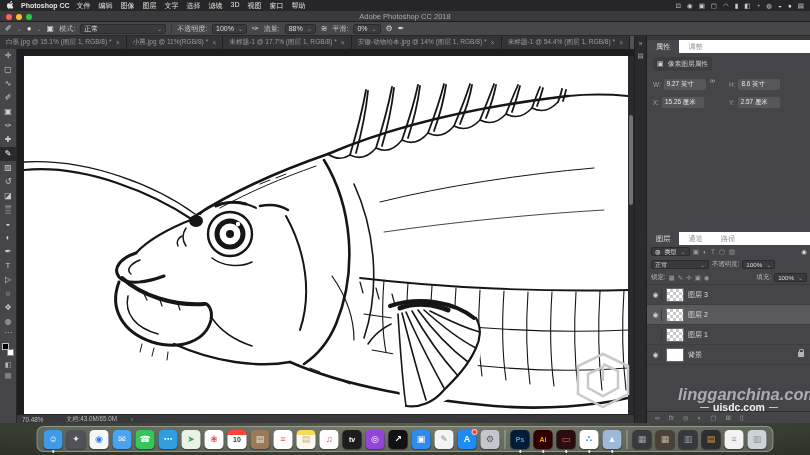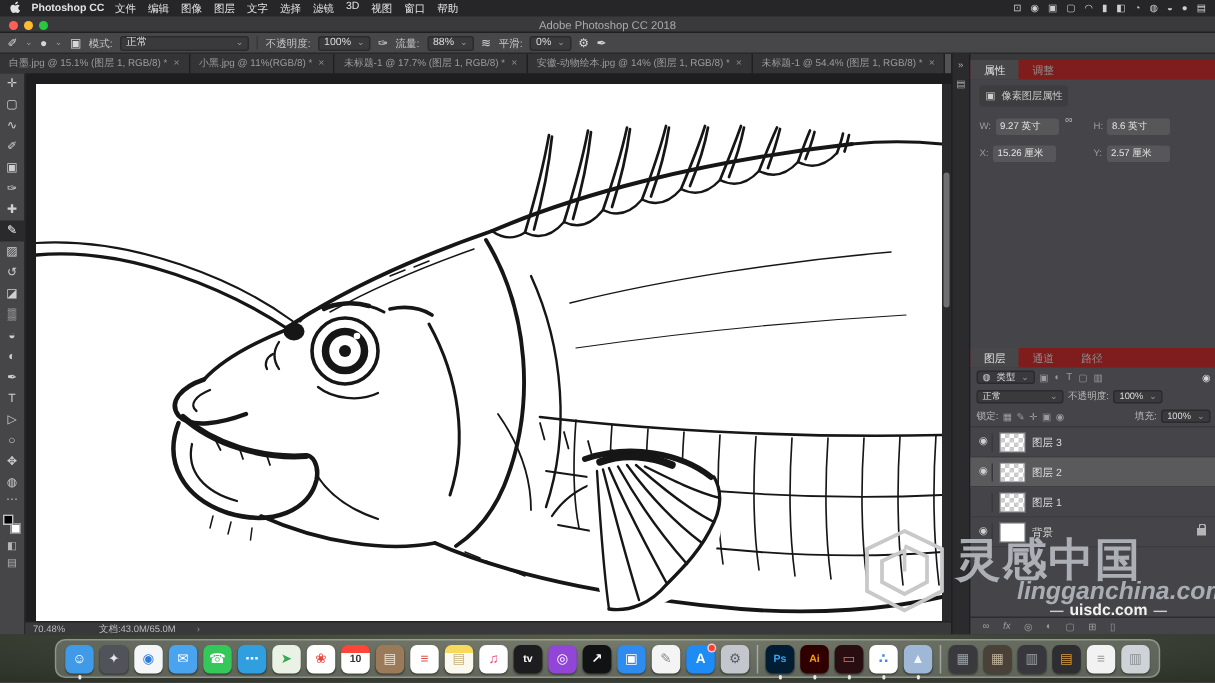--- a/index.html
+++ b/index.html
@@ -54,21 +54,21 @@
   #vscroll-thumb { position:absolute; left:1px; top:59px; width:4px; height:90px; background:#707072; border-radius:2px; }
   #statusbar { left:17px; top:414px; width:617px; height:9px; background:#39393c; border-top:1px solid #232325; display:flex; align-items:center; gap:14px; padding-left:5px; font-size:6.3px; color:#bdbdbd; }
   #status-zoom { min-width:30px; }
   #status-arrow { color:#9a9a9a; }
 
   
   #collapse-strip { left:634px; top:36px; width:12px; height:387px; background:#2b2b2d; border-left:1px solid #1f1f21; display:flex; flex-direction:column; align-items:center; padding-top:4px; gap:5px; font-size:6.5px; color:#a8a8a8; }
 
   
   #right-panels { left:646px; top:36px; width:164px; height:387px; background:#39393c; border-left:1px solid #1e1e20; }
-  .panel-tabs { display:flex; background:#7f1d1d; height:13px; }
+  .panel-tabs { display:flex; background:#ffffff; height:13px; }
   .panel-tab { padding:0 9px; line-height:13px; font-size:7.2px; color:#8f8f8f; }
   .panel-tab.active { background:#47474a; color:#e2e2e2; }
   #props-panel { position:absolute; left:0; top:4px; width:164px; }
   #props-body { background:#454549; height:179px; padding:4px 6px; }
   #props-header { display:flex; align-items:center; gap:4px; background:#3d3d40; border-radius:2px; padding:2px 4px; width:fit-content; font-size:6.8px; color:#c9c9c9; }
   .ph-icon { font-size:7px; color:#cfcfcf; }
   #props-fields { margin-top:8px; display:grid; grid-template-columns:76px 76px; row-gap:7px; }
   .pfield { display:flex; align-items:center; gap:3px; font-size:6.4px; color:#9c9c9c; }
   .pfield .pval { background:#57575a; color:#e6e6e6; border-radius:2px; padding:1px 3px; min-width:42px; }
   #link-fields { position:absolute; left:63px; top:37px; font-size:7px; color:#bbb; }
@@ -585,21 +585,20 @@
       </div>
   </div>
 
   <div id="watermark" class="abs">
     <span id="wm-logo">
       <svg width="64" height="60" viewBox="0 0 64 60">
         <path d="M32 3 L57 15 L57 43 L32 56 L7 43 L7 15 Z" fill="none" stroke="#c9c9cb" stroke-width="2.5"></path>
         <path d="M32 13 L47 20 L47 37 L32 45 L17 37 L17 23 L32 16 L32 30" fill="none" stroke="#c9c9cb" stroke-width="2.5"></path>
       </svg>
     </span>
-    <span id="wm-brand">灵感中国</span>
     <span id="wm-brand-url">lingganchina.com</span>
     <span id="wm-brand2-url">
       <span class="wm-dash">—</span>
       <span>uisdc.com</span>
       <span class="wm-dash">—</span>
     </span>
   </div>
 
 </div>
 

